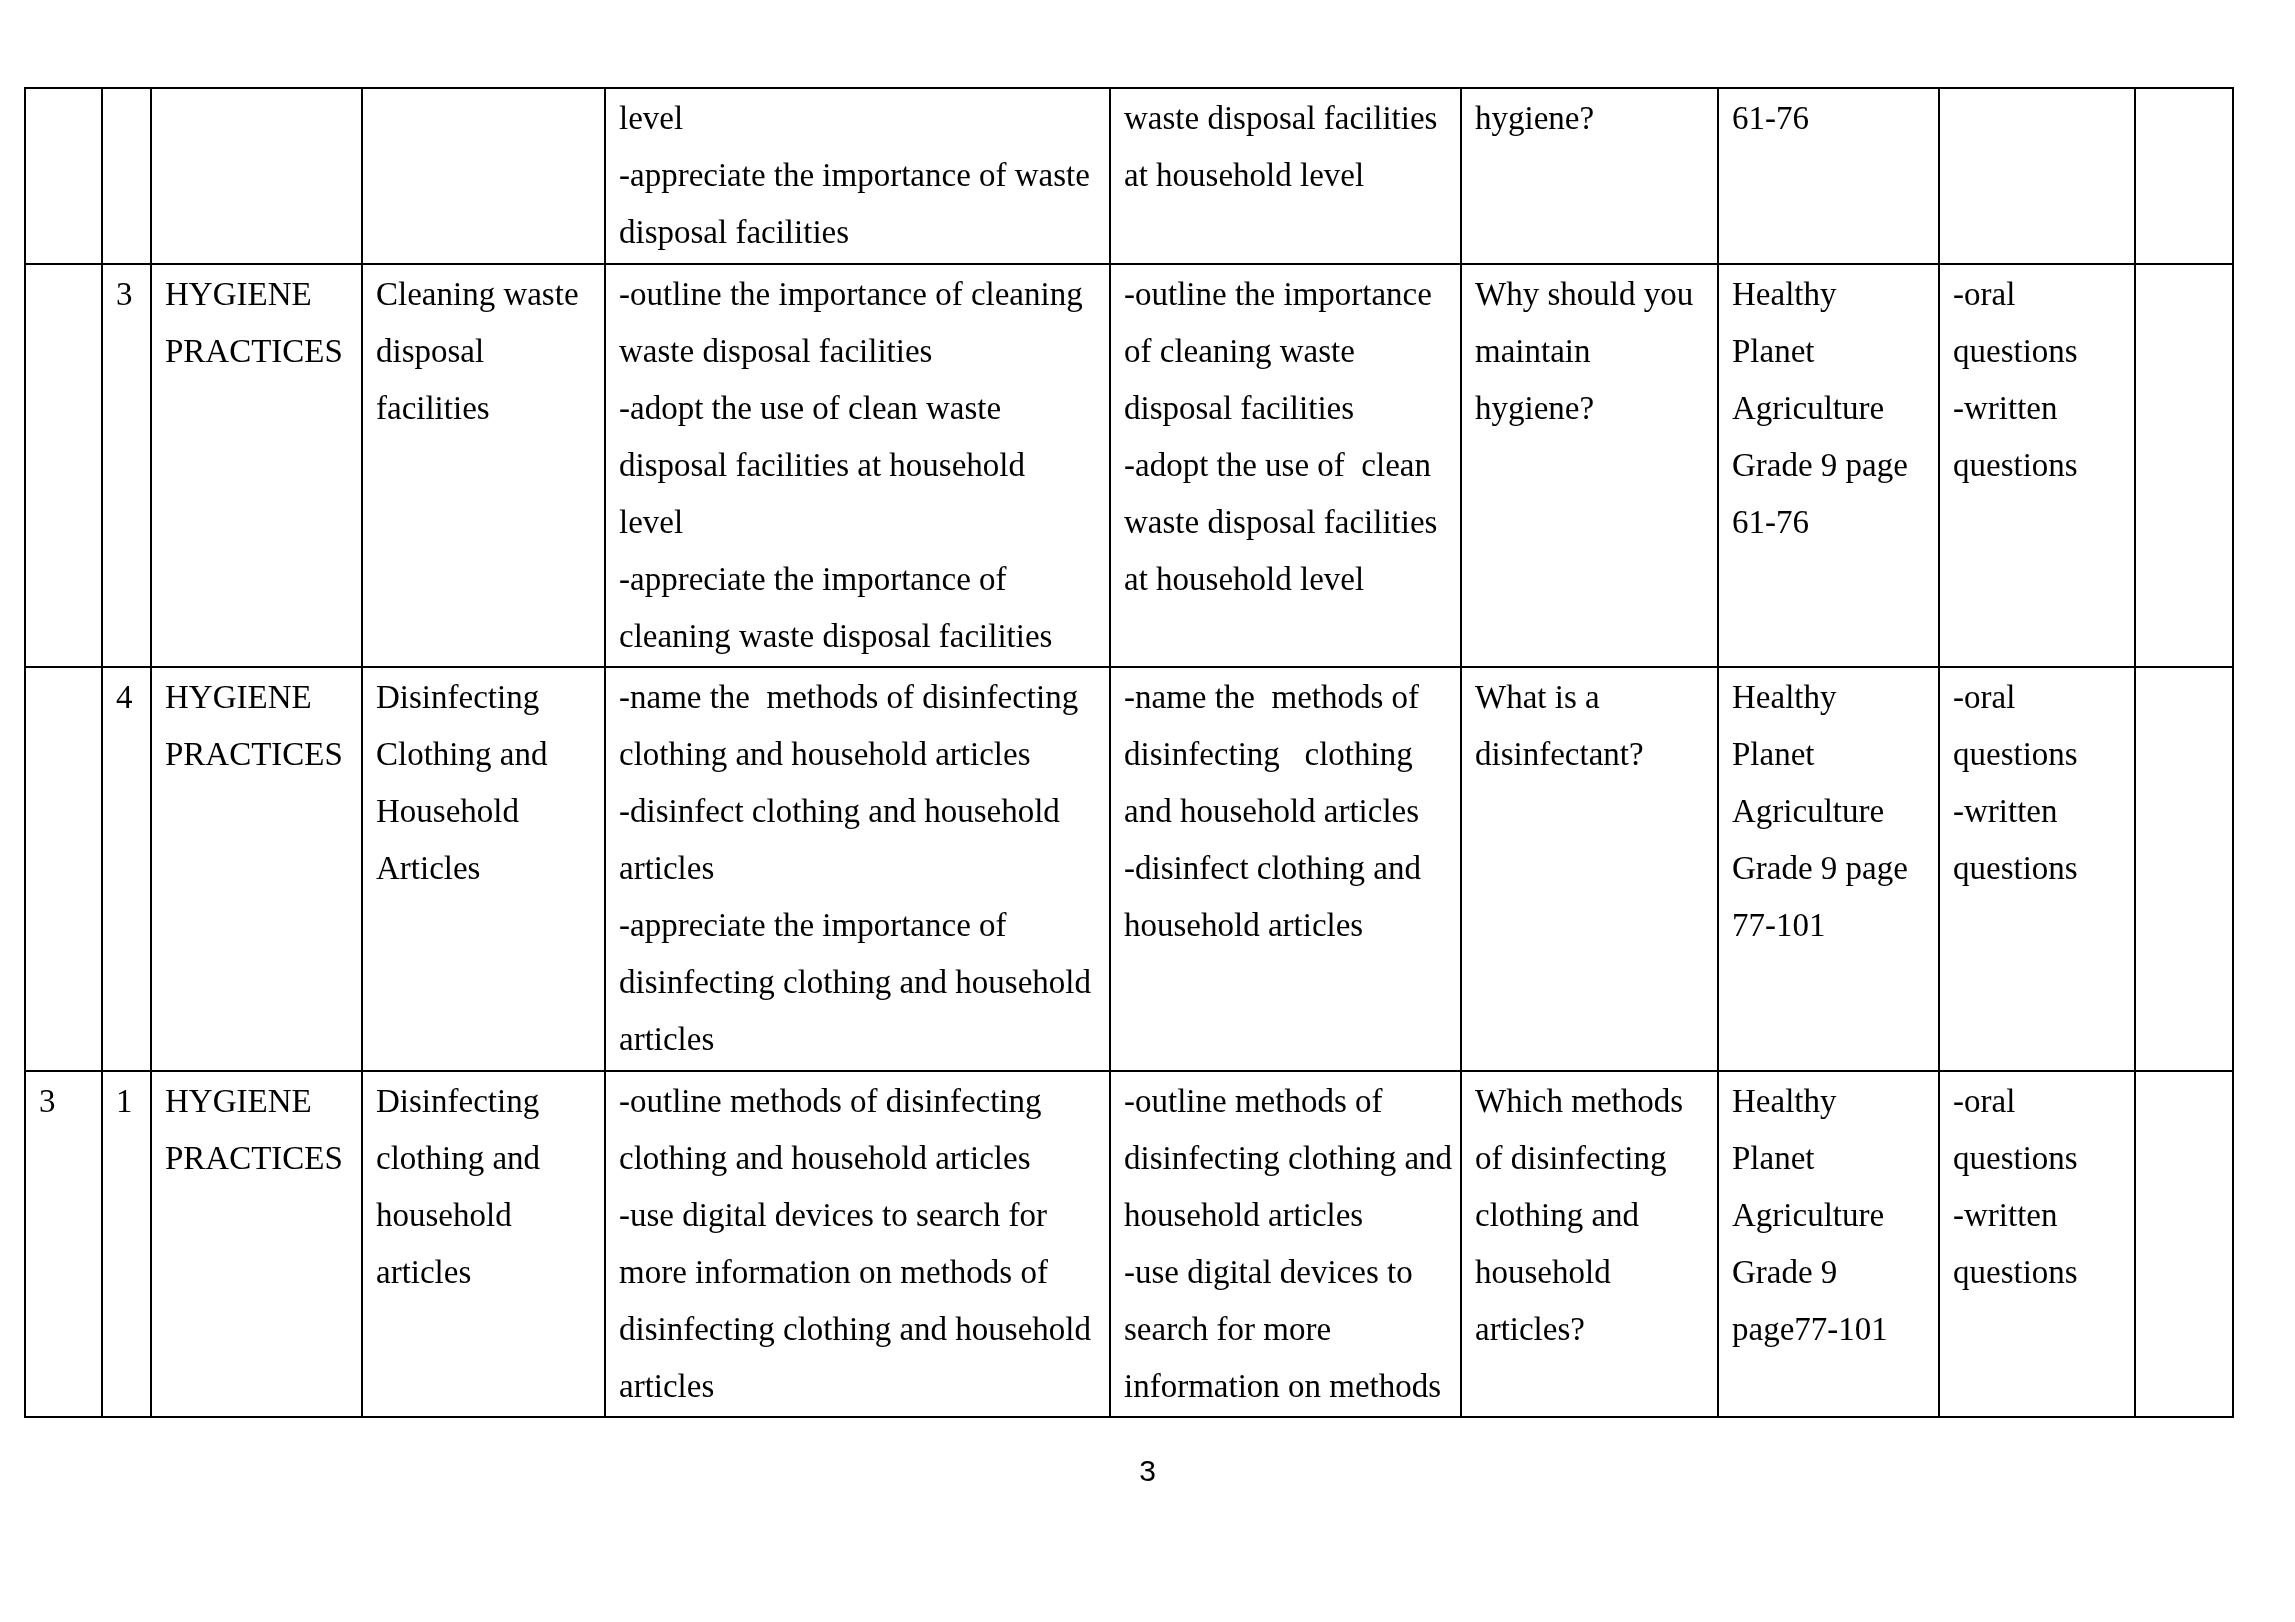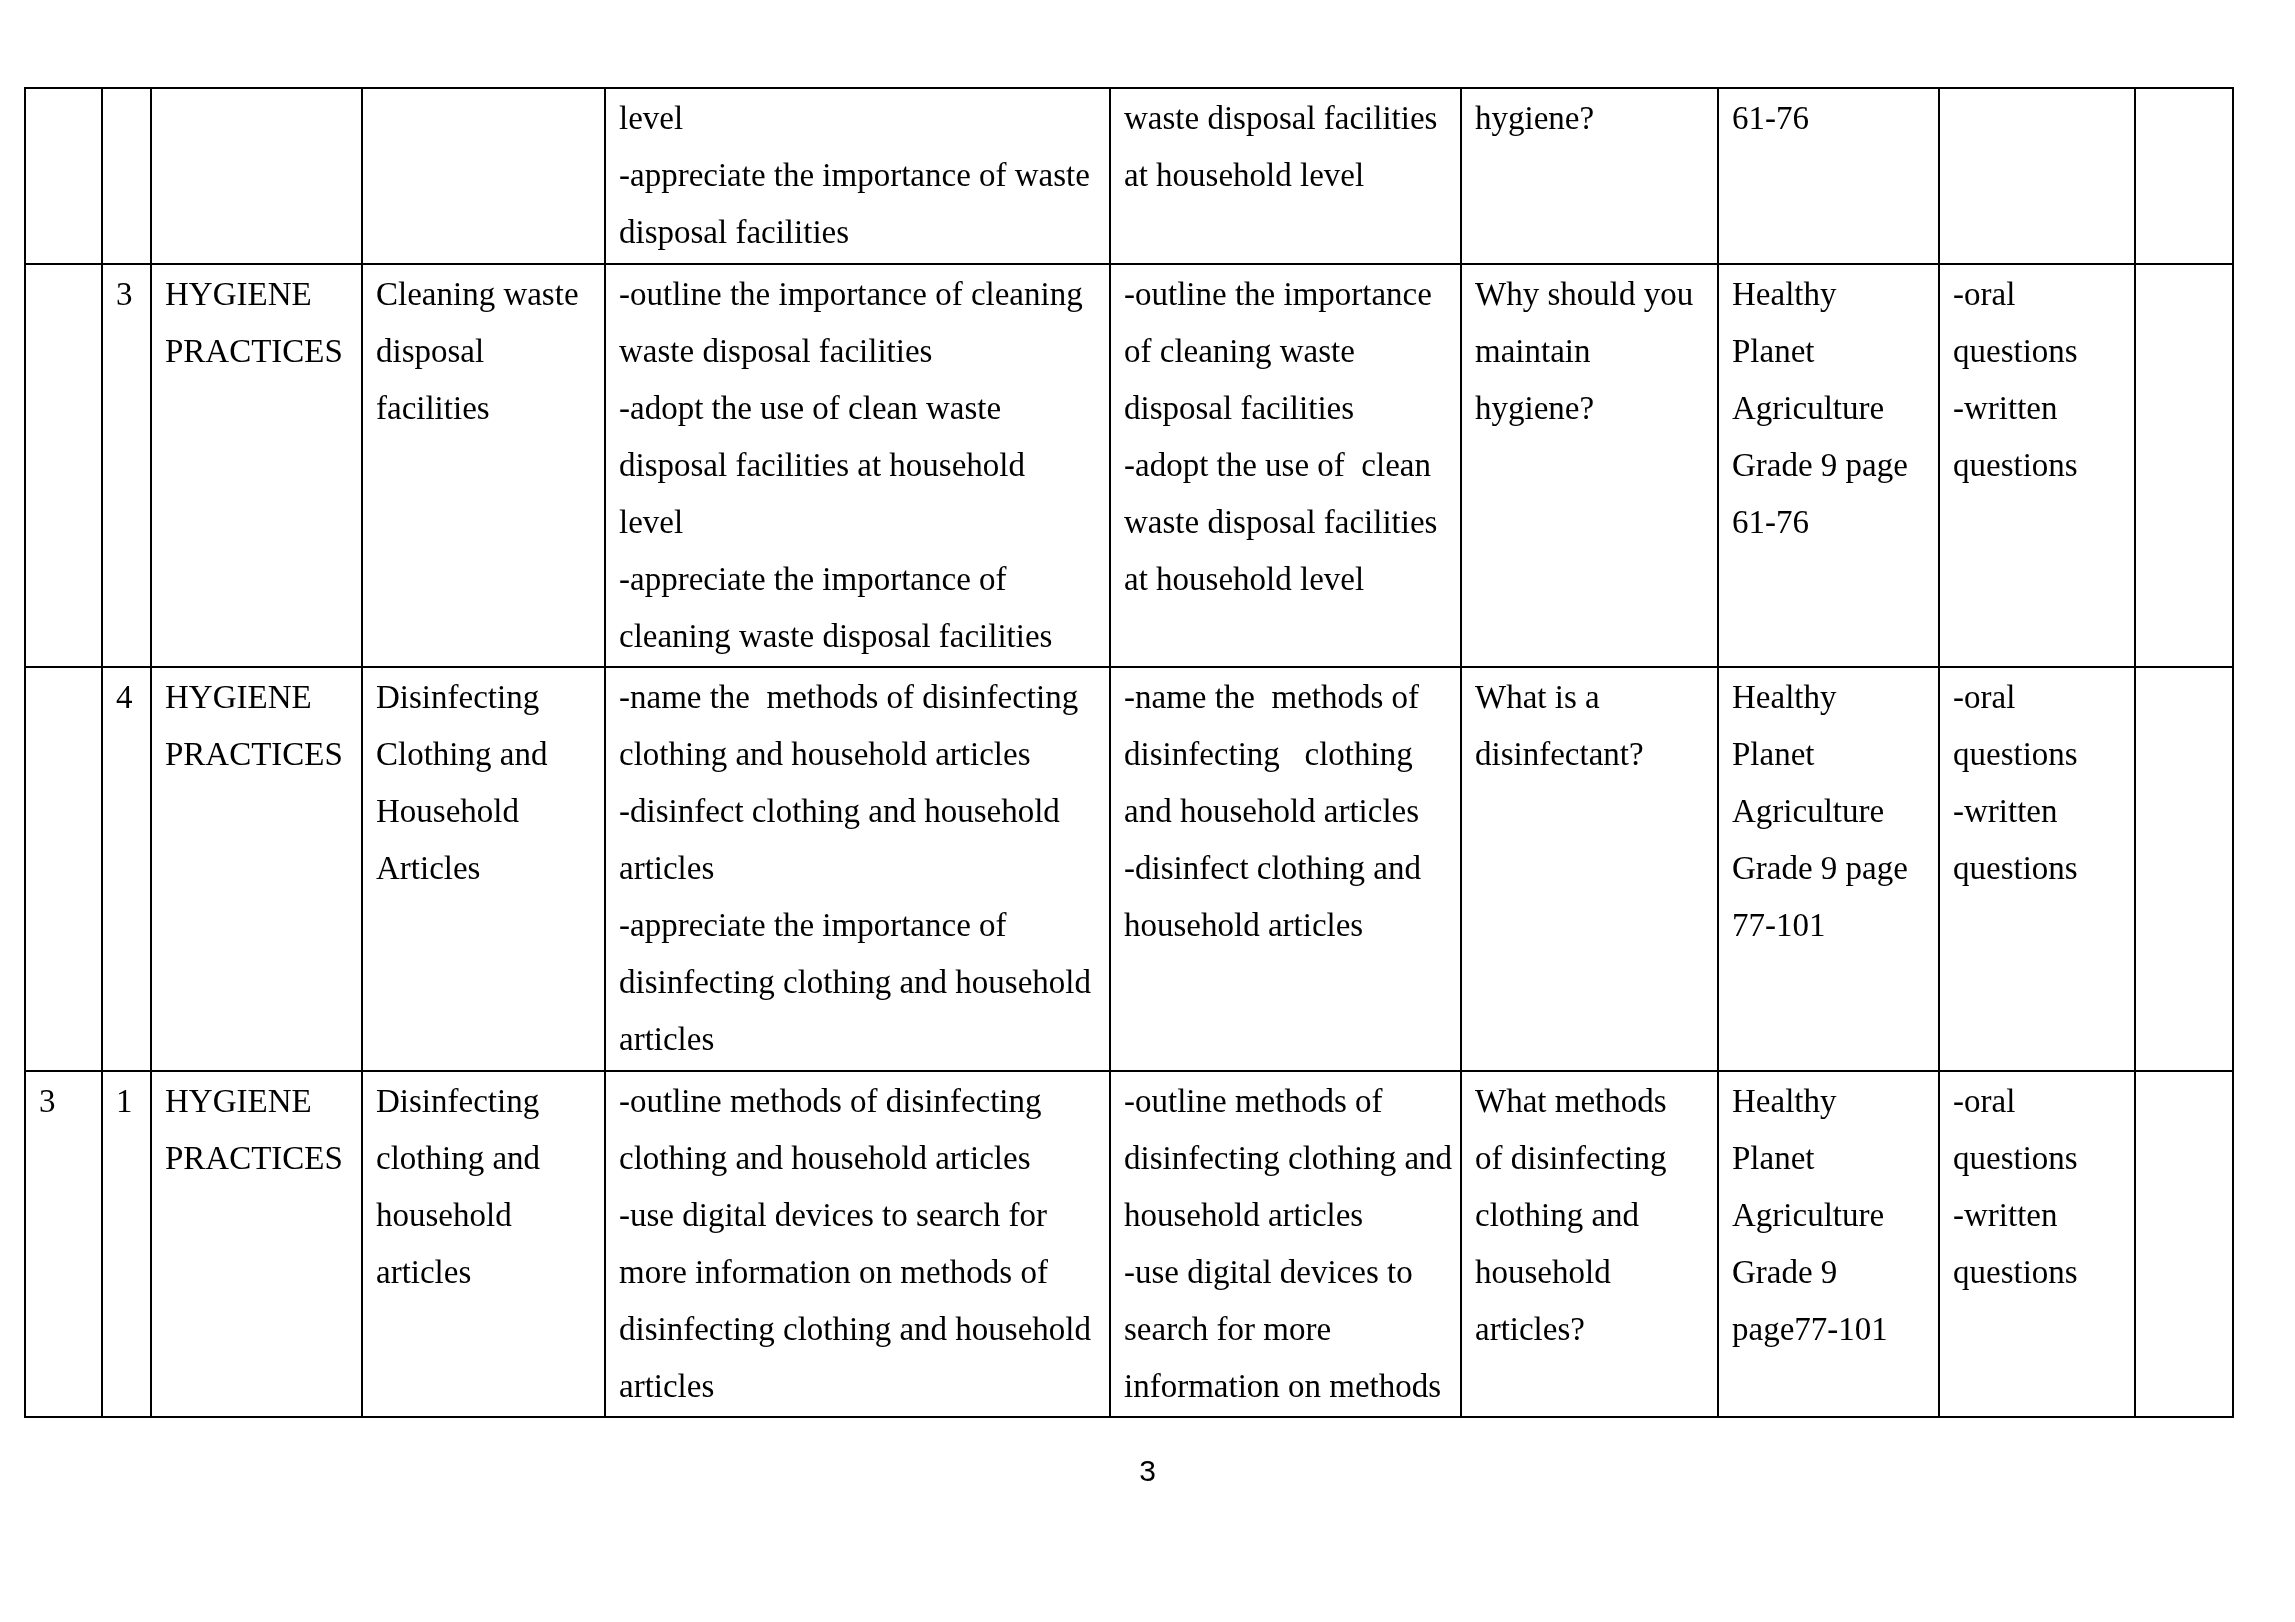--- a/index.html
+++ b/index.html
@@ -165,21 +165,21 @@
 -use digital devices to search for
 more information on methods of
 disinfecting clothing and household
 articles</td>
         <td>-outline methods of
 disinfecting clothing and
 household articles
 -use digital devices to
 search for more
 information on methods</td>
-        <td>What methods
+        <td>Which methods
 of disinfecting
 clothing and
 household
 articles?</td>
         <td>Healthy
 Planet
 Agriculture
 Grade 9
 page77-101</td>
         <td>-oral

